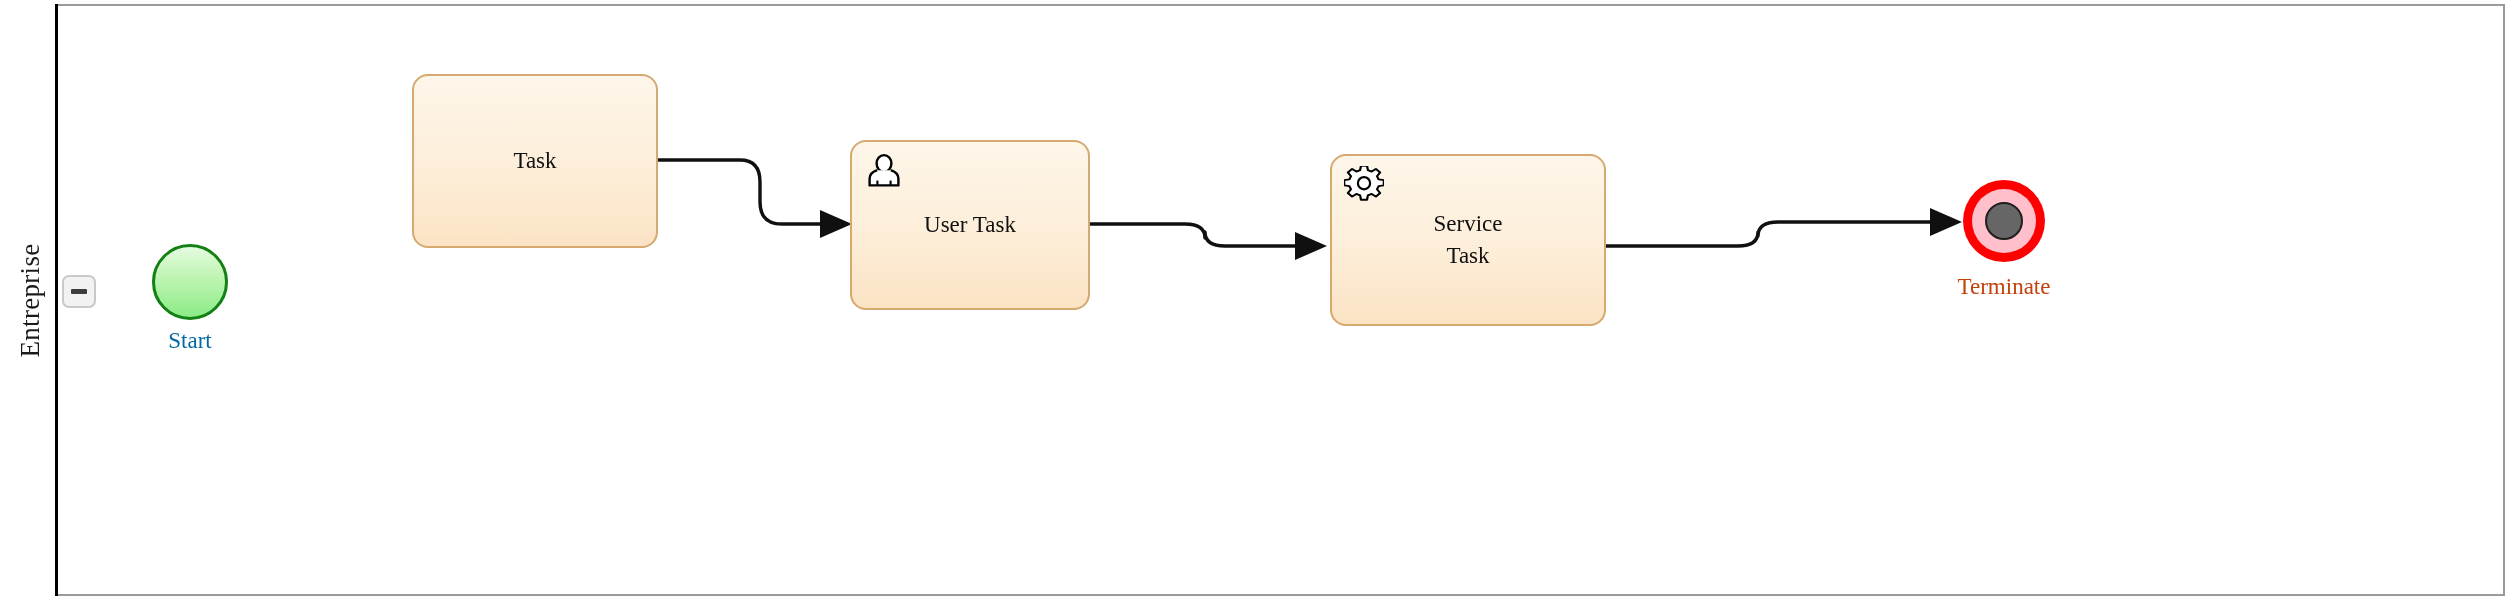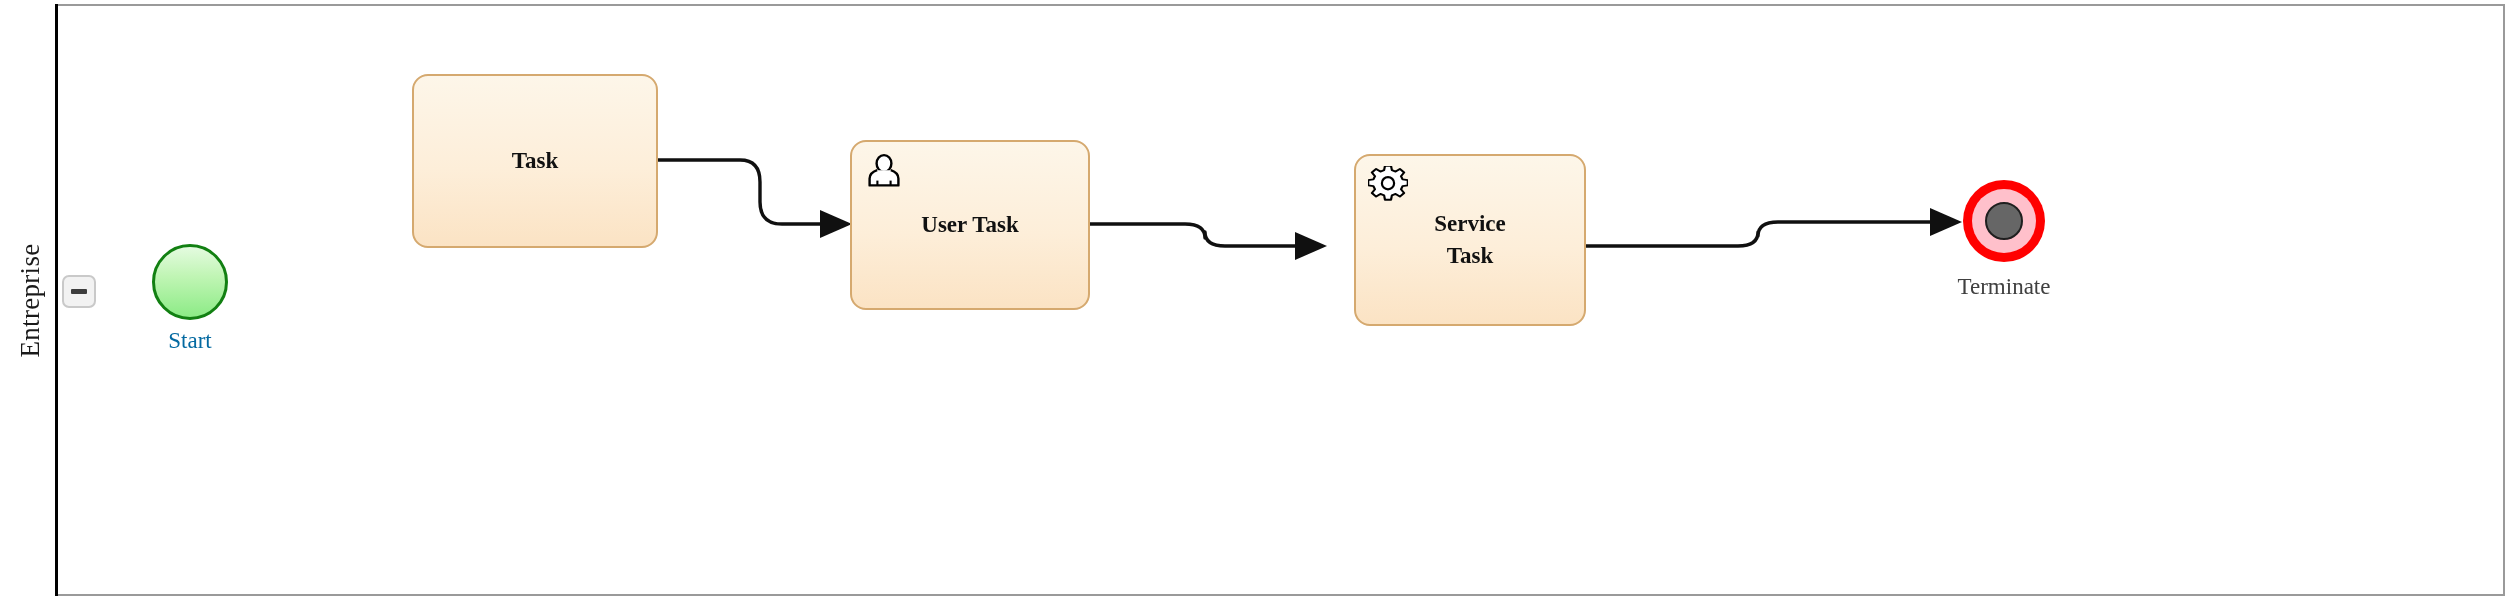--- a/index.html
+++ b/index.html
@@ -138,54 +138,53 @@
     box-sizing: border-box;
     border: 2px solid #1f1f1f;
   }
   .end-label {
     position: absolute;
     left: 1934px;
     top: 274px;
     width: 140px;
     text-align: center;
     font-size: 23px;
-    color: #404040;
+    color: #c2410c;
   }
 
   
   .task {
     position: absolute;
     box-sizing: border-box;
     border: 2px solid #d5a96f;
     border-radius: 16px;
     background: linear-gradient(180deg, #fdf6e9 0%, #fdeed9 55%, #fbe3c4 100%);
     display: flex;
     align-items: center;
     justify-content: center;
   }
   .task-label {
     font-size: 23px;
     color: #111111;
     text-align: center;
     line-height: 1.38;
     padding: 0 14px;
-    font-weight: bold;
   }
   .task-icon {
     position: absolute;
     left: 12px;
     top: 10px;
     width: 40px;
     height: 40px;
   }
   .task-icon svg { display: block; }
 
   #task-plain   { left: 412px; top: 74px;  width: 246px; height: 174px; }
   #task-user    { left: 850px; top: 140px; width: 240px; height: 170px; }
-  #task-service { left: 1330px; top: 154px; width: 232px; height: 172px; margin-left: 24px; }
+  #task-service { left: 1330px; top: 154px; width: 276px; height: 172px; }
 
   
   .flows {
     position: absolute;
     left: 0; top: 0;
     width: 2508px;
     height: 600px;
     pointer-events: none;
   }
   .flow-path {

